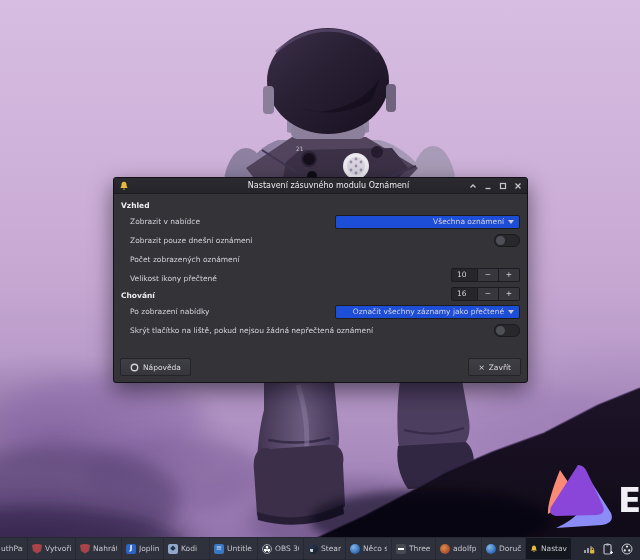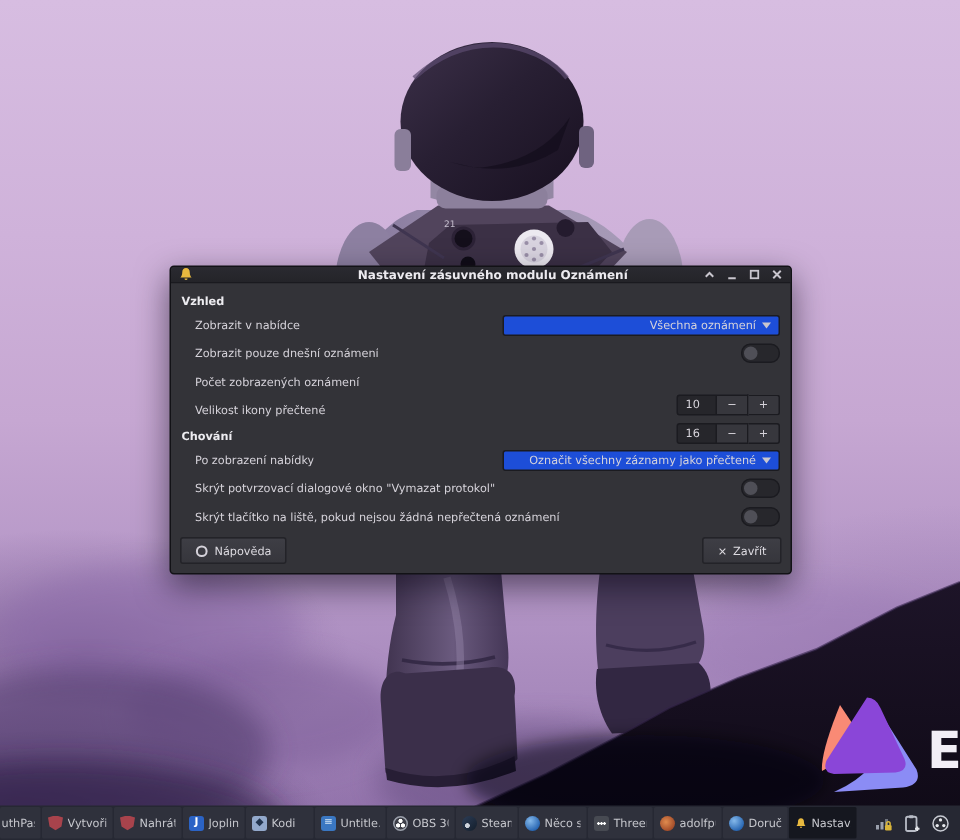--- a/index.html
+++ b/index.html
@@ -13,21 +13,21 @@
       linear-gradient(180deg,#d7bde1 0%,#cfb2da 28%,#c6a7d2 50%,#b294c5 72%,#a284b8 88%,#9778ae 100%);}
   #wallpaper{position:absolute;left:0;top:0;}
 
   
   .dialog{position:absolute;left:113px;top:177px;width:415px;height:206px;
     background:#333338;border:1px solid #121216;border-radius:3px;
     box-shadow:0 8px 22px rgba(10,5,20,.55);display:flex;flex-direction:column;
     color:#d6d3da;font-size:7.5px;box-sizing:border-box;}
   .titlebar{height:15px;background:linear-gradient(#2a2a30,#242429);border-bottom:1px solid #1a1a1f;
     border-radius:3px 3px 0 0;display:flex;align-items:center;position:relative;padding:0 5px;}
-  .titlebar .title{position:absolute;left:0;right:0;text-align:center;font-weight:bold;
+  .titlebar .title{position:absolute;left:0;right:0;text-align:center;font-weight:normal;
     color:#eceaef;font-size:8px;margin-left:16px;}
   .win-controls{margin-left:auto;display:flex;gap:7px;align-items:center;z-index:2;}
   .win-controls svg{display:block;}
   .body{flex:1;padding:4px 7px 0 7px;}
   .section-h{font-weight:bold;color:#edecf0;height:13px;display:flex;align-items:center;margin-top:1px;}
   .row{height:19px;display:flex;align-items:center;justify-content:space-between;padding-left:9px;text-align:right;}
   .row .lbl{white-space:nowrap;overflow:hidden;}
   .combo{width:185px;height:14px;background:#1d4ed8;border:1px solid #1b1b20;border-radius:2px;
     display:flex;align-items:center;padding:0 5px;box-sizing:border-box;}
   .combo .ctext{flex:1;white-space:nowrap;overflow:hidden;}
@@ -240,26 +240,20 @@
     <div class="section-h">Chování</div>
 
     <div class="row">
       <span class="lbl">Po zobrazení nabídky</span>
       <span class="combo">
         <span class="ctext">Označit všechny záznamy jako přečtené</span>
         <span class="carrow"></span>
       </span>
     </div>
 
-    <div class="row">
-      <span class="lbl">Skrýt potvrzovací dialogové okno "Vymazat protokol"</span>
-      <span class="toggle">
-            <span class="knob"></span>
-          </span>
-    </div>
 
     <div class="row">
       <span class="lbl">Skrýt tlačítko na liště, pokud nejsou žádná nepřečtená oznámení</span>
       <span class="toggle">
             <span class="knob"></span>
           </span>
     </div>
   </div>
 
   <div class="dfooter">

